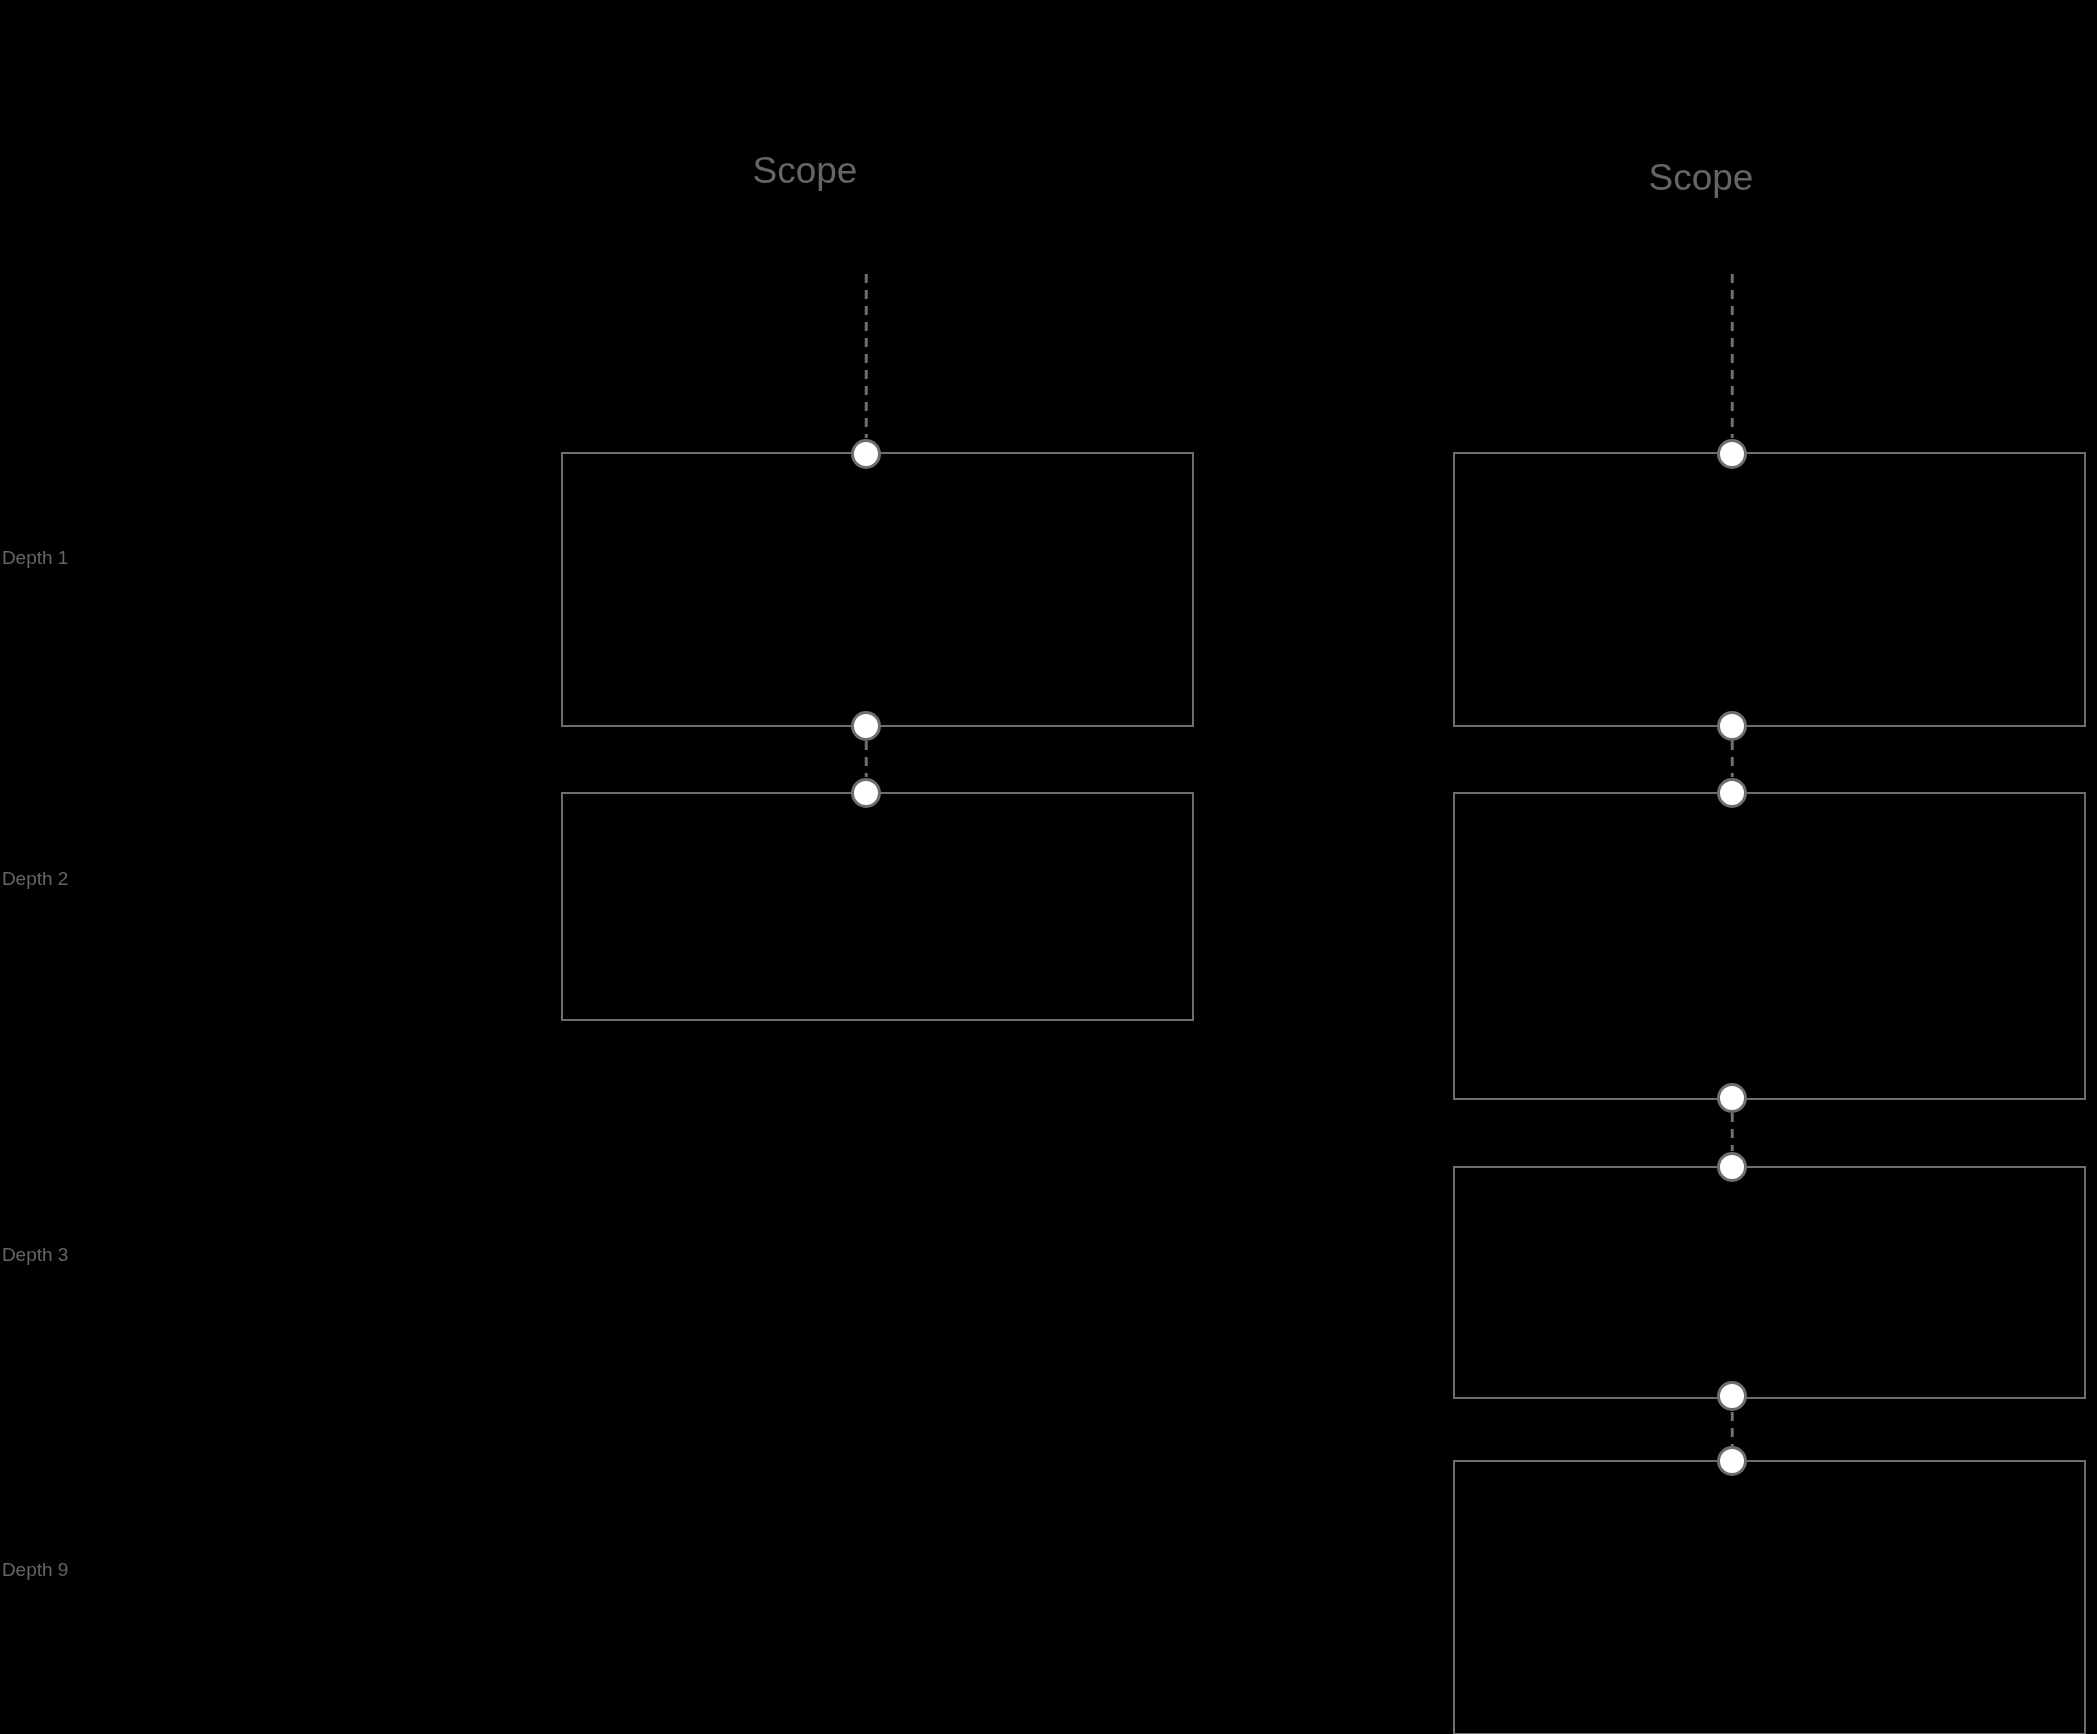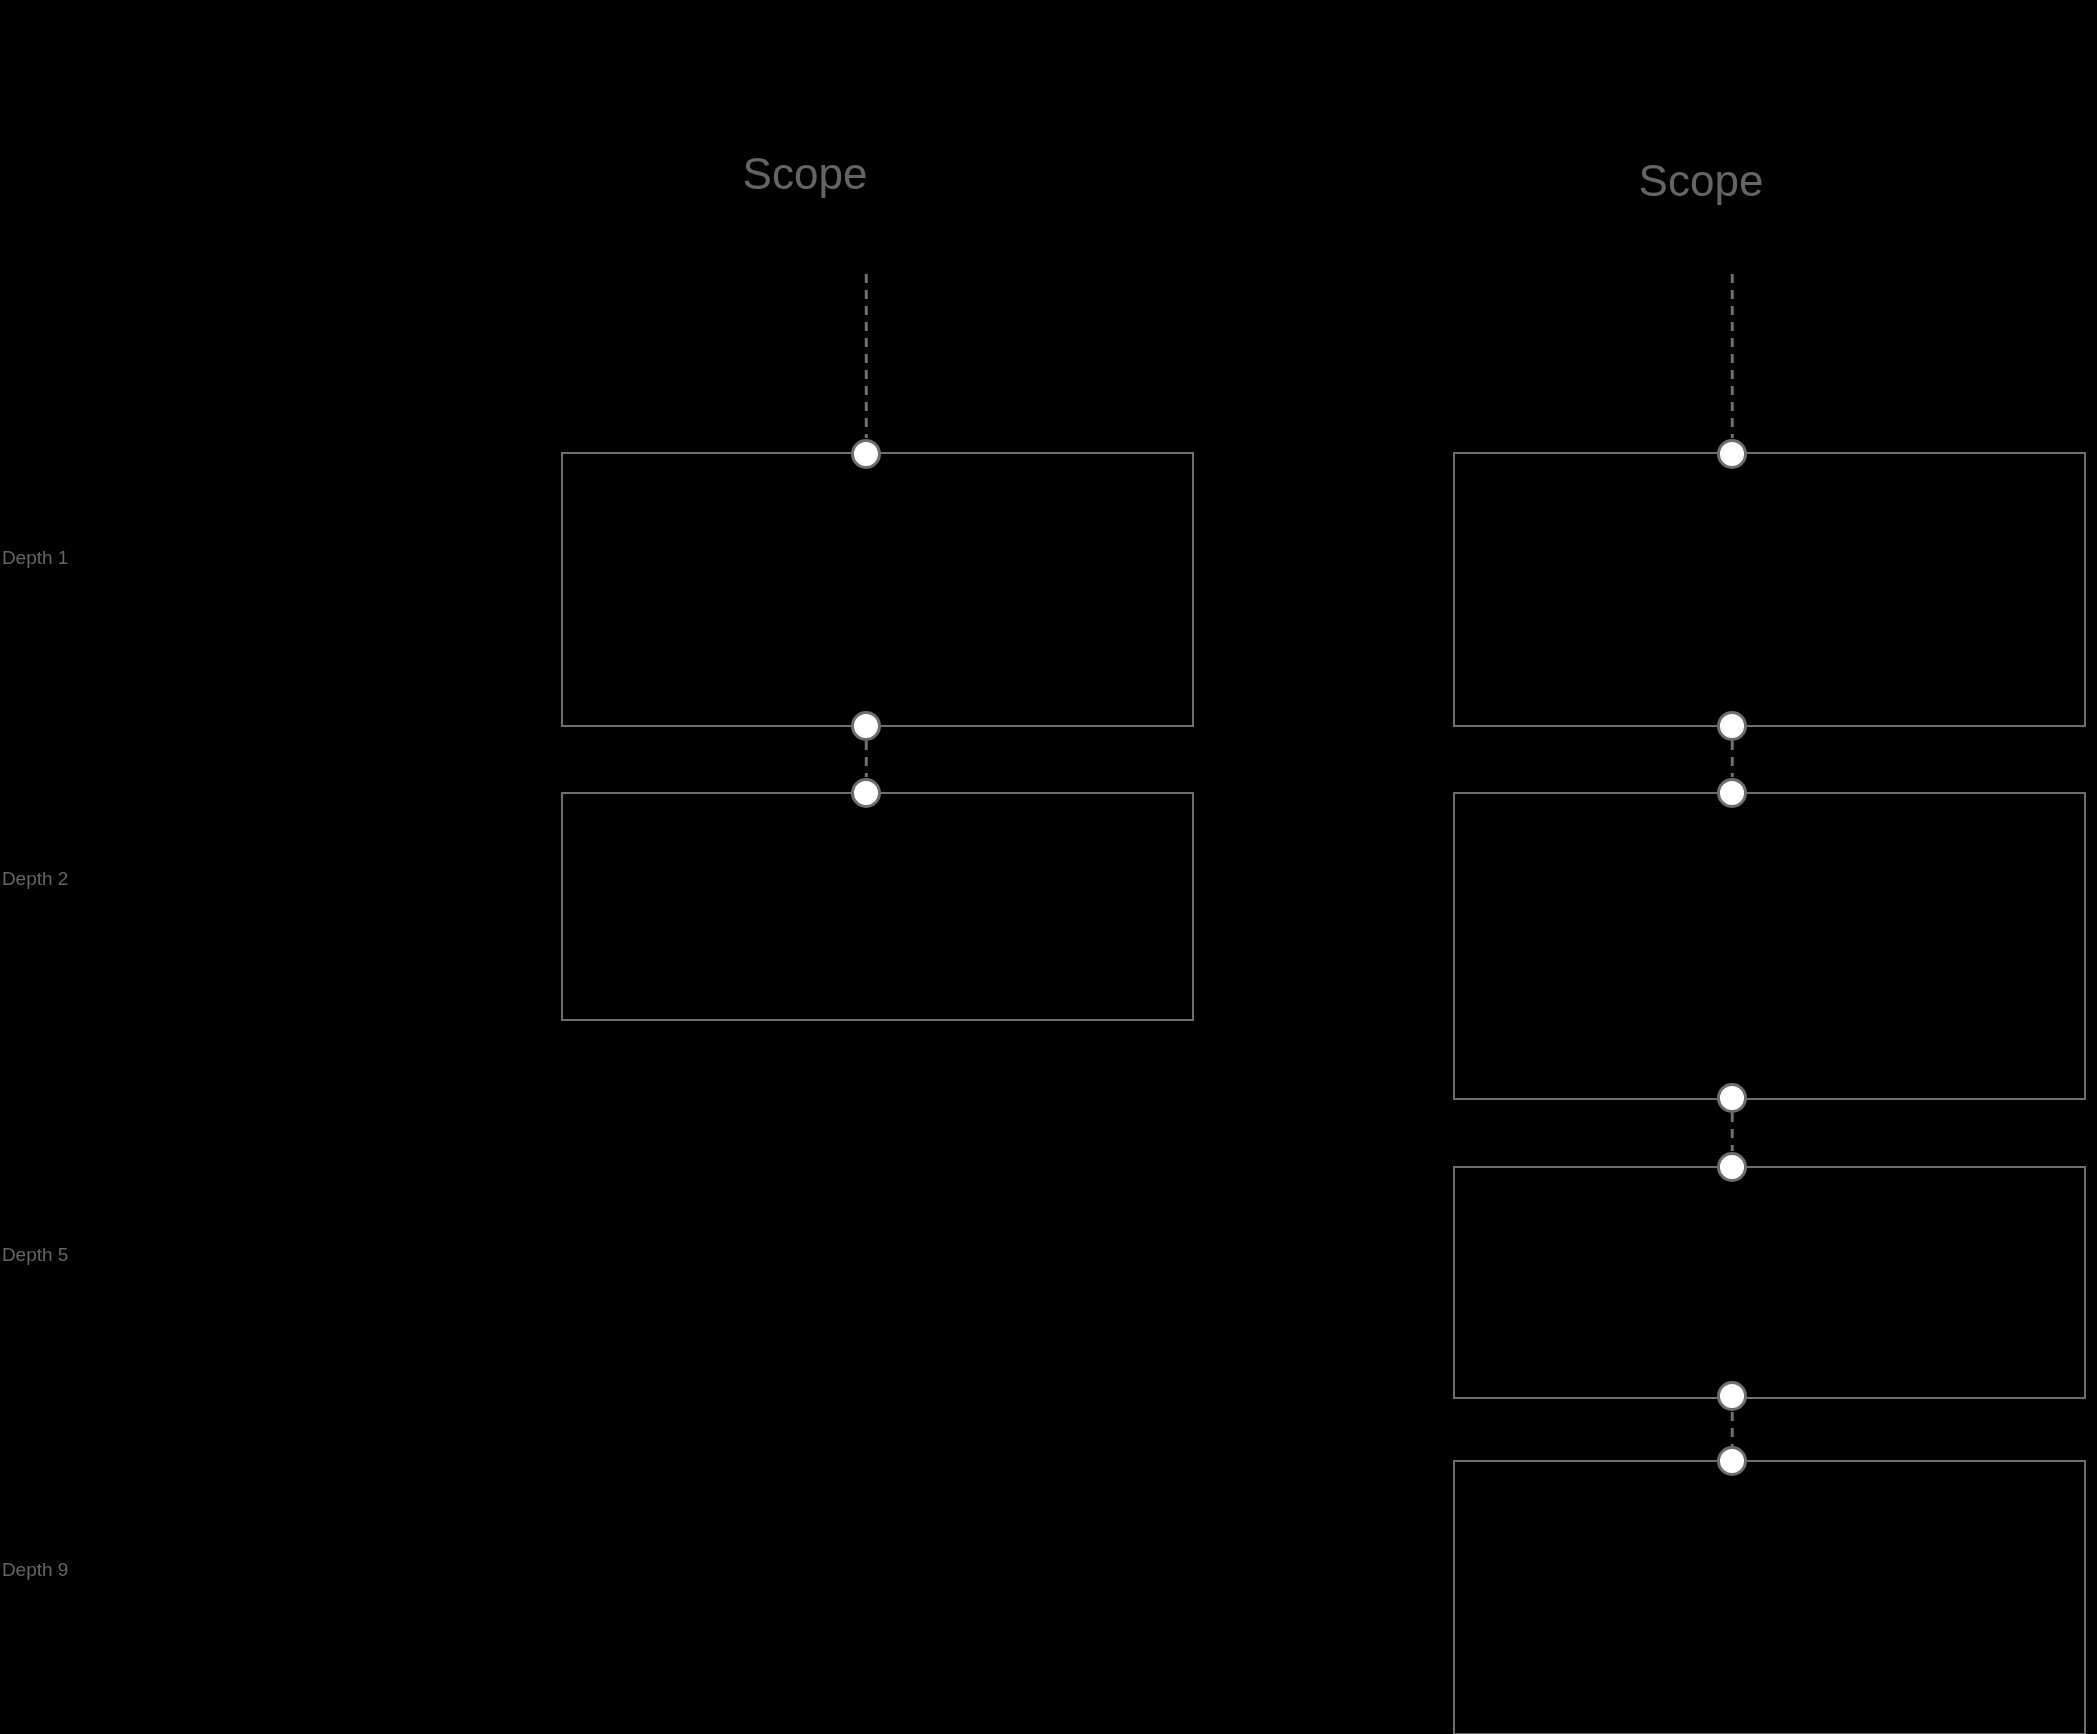--- a/index.html
+++ b/index.html
@@ -14,21 +14,21 @@
     position: relative;
     width: 2097px;
     height: 1734px;
     background: var(--background);
     overflow: hidden;
     font-family: "Liberation Sans", sans-serif;
   }
   .scope-label {
     position: absolute;
     transform: translateX(-50%);
-    font-size: 44px;
+    font-size: 37px;
     line-height: 1;
     color: var(--text);
     white-space: nowrap;
   }
   .depth-label {
     position: absolute;
     left: 1.9px;
     font-size: 19px;
     line-height: 1;
     color: var(--text);
@@ -63,21 +63,21 @@
     z-index: 2;
   }
 </style>
 </head>
 <body>
 
 <div class="canvas">
 
   <div class="depth-label" style="top:548px">Depth 1</div>
   <div class="depth-label" style="top:869px">Depth 2</div>
-  <div class="depth-label" style="top:1245px">Depth 5</div>
+  <div class="depth-label" style="top:1245px">Depth 3</div>
   <div class="depth-label" style="top:1560px">Depth 9</div>
 
   <div class="scope-label" style="left:805px; top:152px">Scope</div>
 
   <div class="vdash" style="left:866px; top:274px; height:164px"></div>
 
   <div class="box" style="left:561px; top:452px; height:275px"></div>
   <div class="dot" style="left:866px; top:454px"></div>
   <div class="dot" style="left:866px; top:726px"></div>
 

